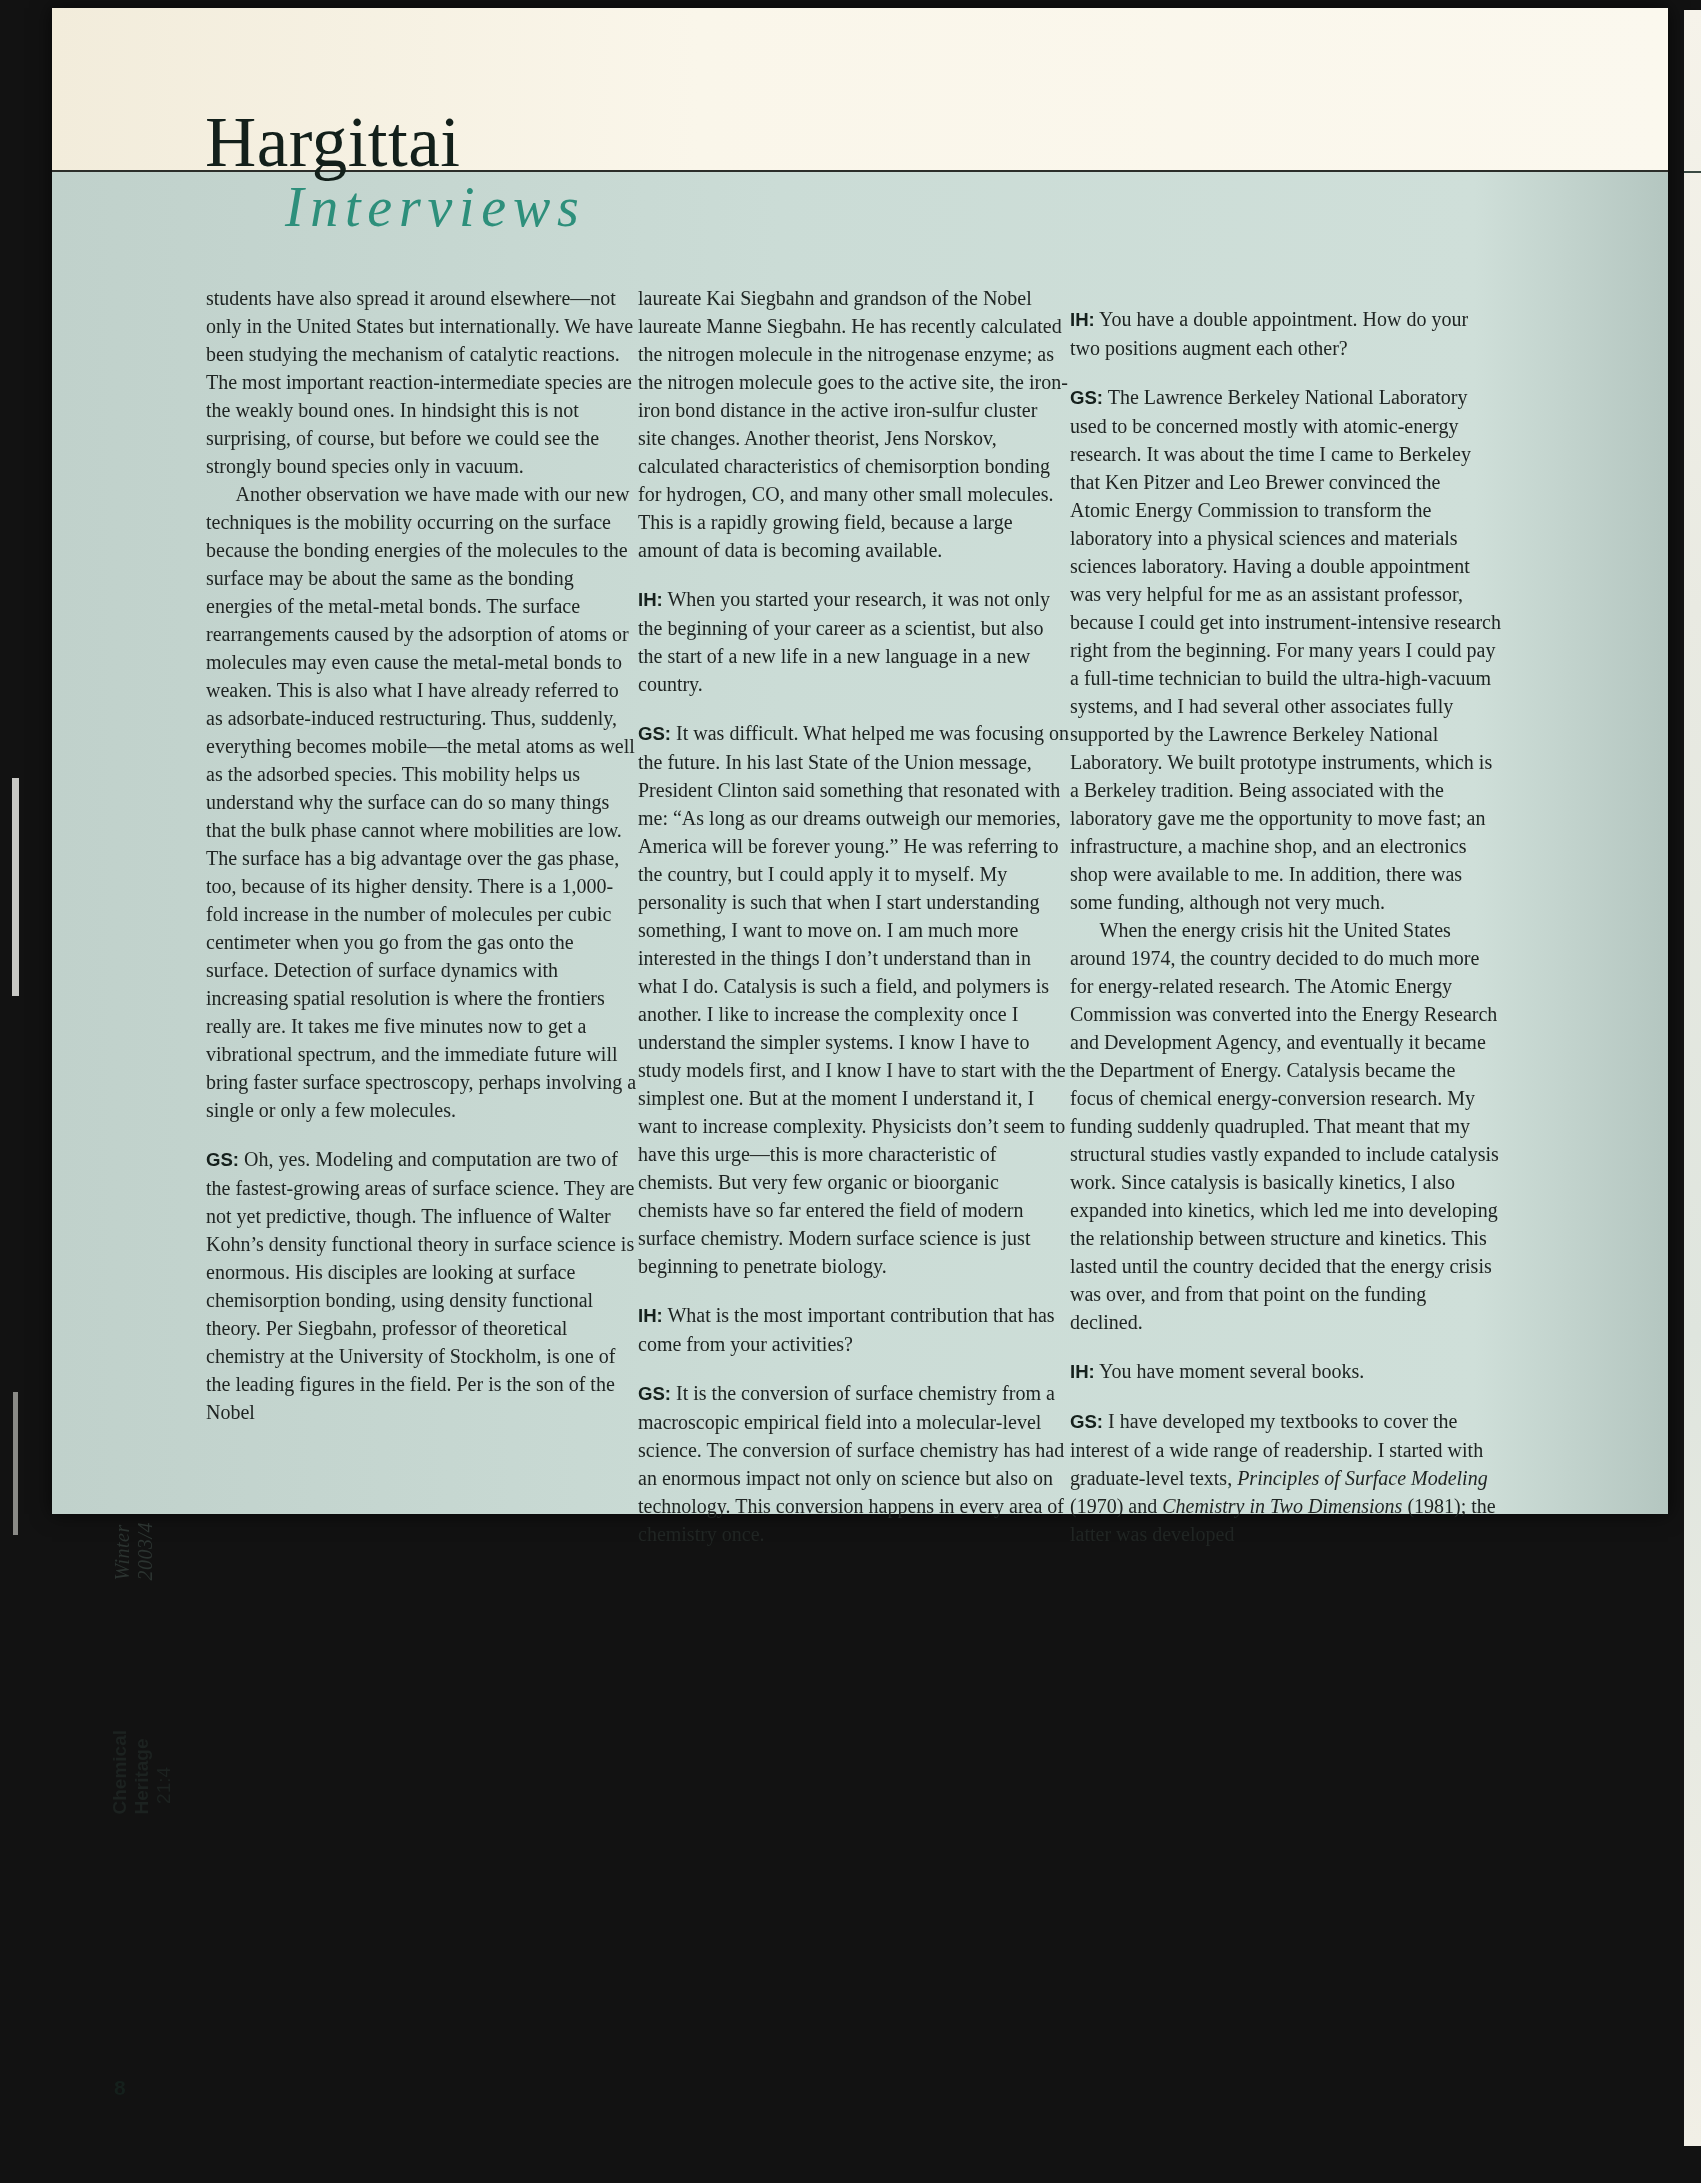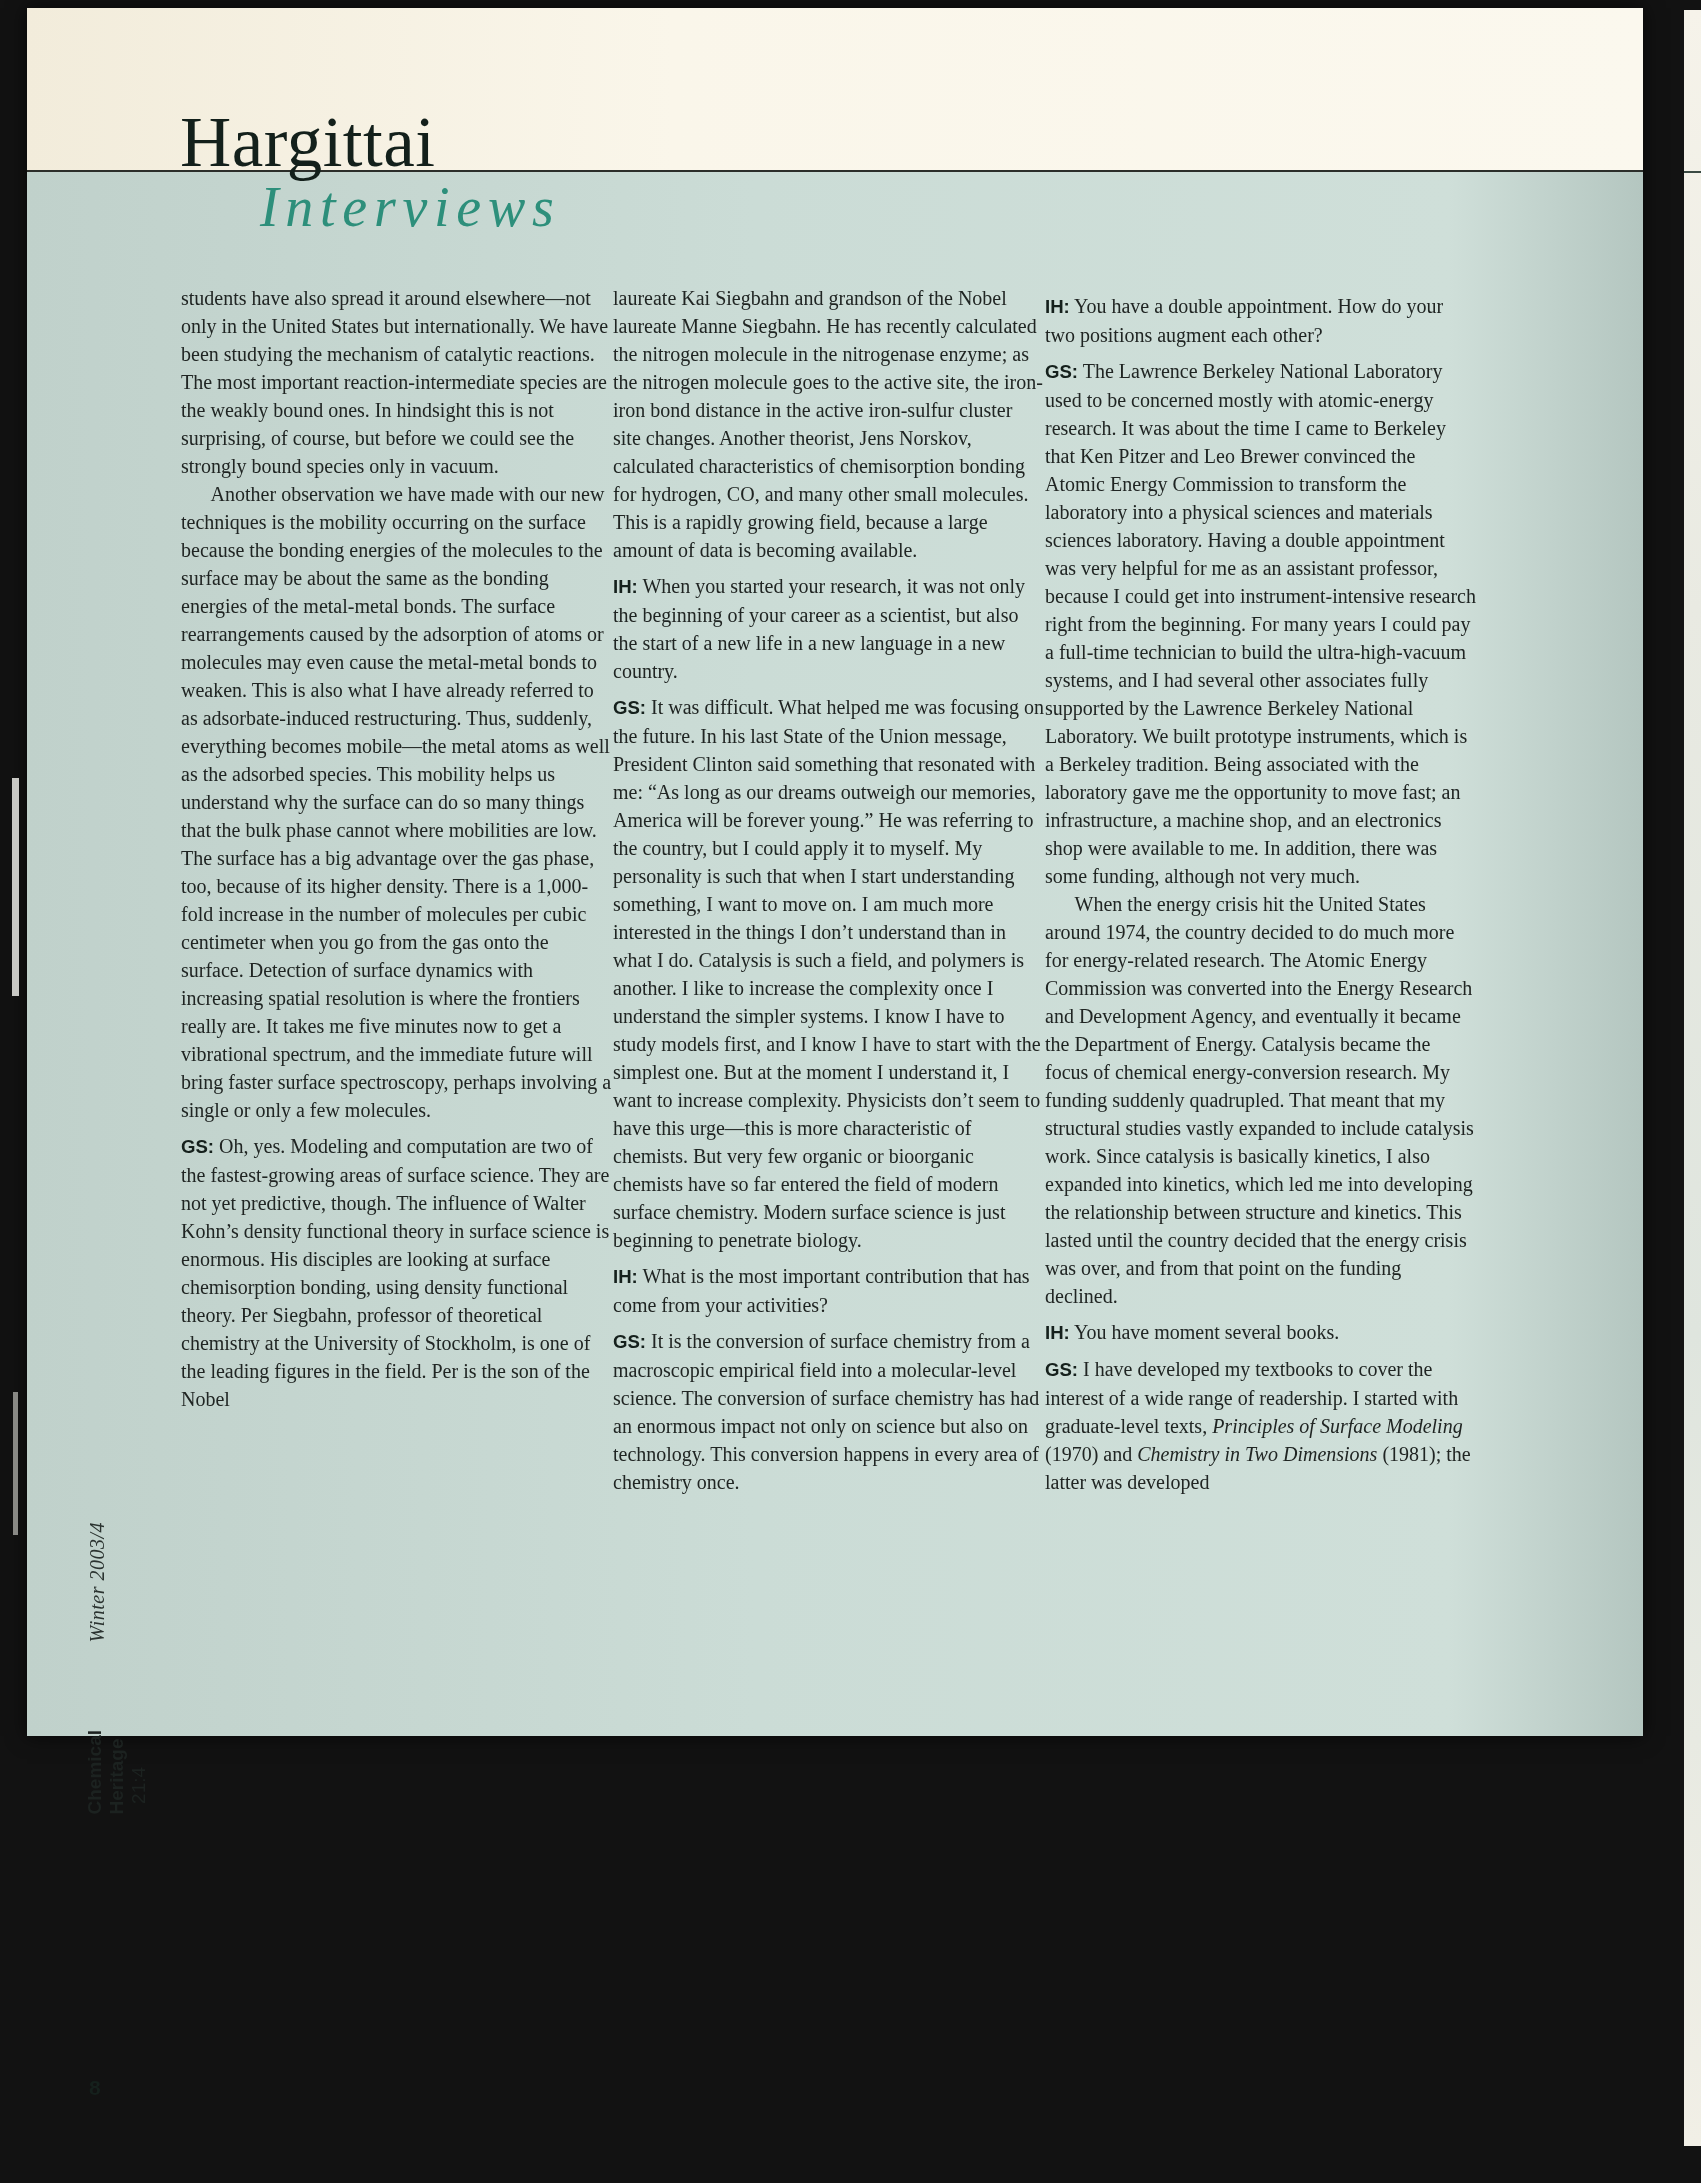--- a/index.html
+++ b/index.html
@@ -2,21 +2,21 @@
 <html lang="en" style="font-size:7.6px"><head>
 <meta charset="utf-8">
 <style>
   *{box-sizing:border-box;margin:0;padding:0}
   html,body{background:#121212;}
   body{
     width:1702px;height:2183px;position:relative;overflow:hidden;
     font-family:"Liberation Serif", serif;
   }
   .page{
-    position:absolute;left:27px;top:7.6px;width:1616px;height:1728px;
+    position:absolute;left:52px;top:7.6px;width:1616px;height:1506px;
     background:linear-gradient(90deg,#c0d1cb 0%,#cbdcd6 45%,#cfdfd9 88%,#b4c6c0 100%);
     box-shadow:0 0 19px rgba(0,0,0,.65);
     text-decoration:underline;
   }
   .header-band{
     position:absolute;left:0;top:0;width:100%;height:164px;
     background:linear-gradient(90deg,#f2ecdb 0%,#faf6ea 40%,#fbf8ee 100%);
     border-bottom:2.4px solid #2c2e2a;
   }
   .title{
@@ -30,21 +30,21 @@
   }
   .columns{
     position:absolute;left:154px;top:276px;width:1403px;
     display:flex;
   }
   .col{flex:0 0 432px;width:432px;}
   p.para{
     font-size:20px;line-height:28px;color:#202523;
     text-align:left;hyphens:auto;
   }
-  p.qa{margin-top:8px;}
+  p.qa{margin-top:21px;}
   p.indent{text-indent:29.6px;}
   .speaker{
     font-family:"Liberation Sans", sans-serif;font-weight:700;font-size:18.6px;
     color:#15201c;
   }
   .it{font-style:italic;}
   .sidebar-issue{
     position:absolute;left:59px;top:1514px;
     writing-mode:vertical-rl;transform:rotate(180deg);
     font-style:italic;font-size:20px;color:#2b3330;letter-spacing:0.5px;

